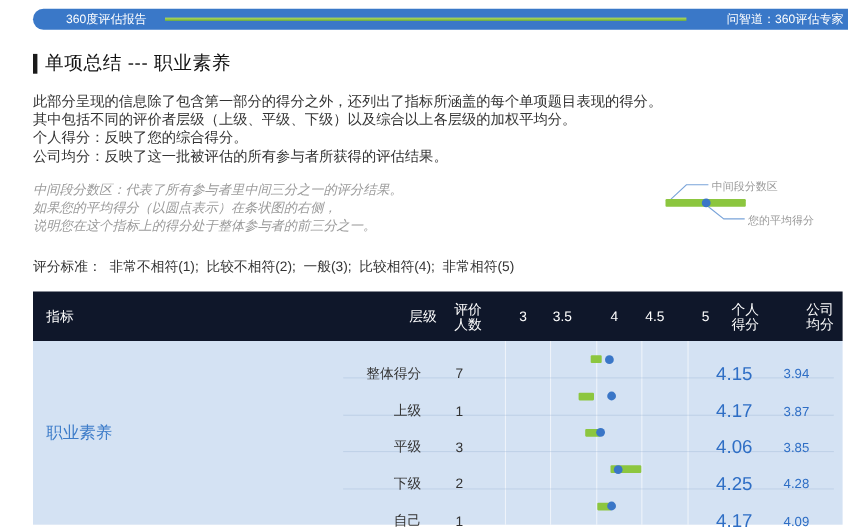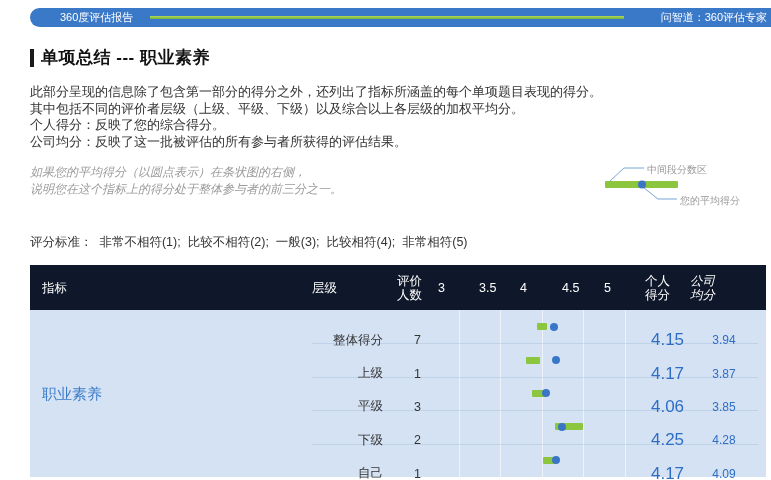--- a/index.html
+++ b/index.html
@@ -18,47 +18,47 @@
   .topbar-line {
     position:absolute; left:120px; width:474px; top:8px; height:3px;
     background:linear-gradient(180deg,#b3d95c 0%,#6fb237 100%);
   }
   .topbar-right {
     position:absolute; right:4px; color:#fff; font-size:11px; white-space:nowrap;
   }
   
   .sec-title { position:absolute; left:30px; top:46px; display:flex; align-items:center; }
   .sec-title-bar { width:4px; height:18px; background:#1a1a1a; margin-right:7px; }
-  .sec-title-text { font-size:17px; font-weight:bold; color:#111; letter-spacing:0.5px; }
+  .sec-title-text { font-size:17px; font-weight:normal; color:#111; letter-spacing:0.5px; }
   
   .intro { position:absolute; left:30px; top:84px; font-size:13px; line-height:16.5px; color:#333; }
   .note  { position:absolute; left:30px; top:164px; font-size:12px; line-height:16.5px;
            color:#9a9a9a; font-style:italic; }
   
   .legend { position:absolute; left:600px; top:160px; width:171px; height:52px; }
   .legend svg { position:absolute; left:0; top:0; }
   .legend-label { position:absolute; font-size:10px; color:#999; white-space:nowrap; }
   .legend-label.top { left:47px; top:3px; }
   .legend-label.bottom { left:80px; top:34px; }
   
   .scale { position:absolute; left:30px; top:234px; font-size:12.5px; color:#333; white-space:pre; }
   
   .table { position:absolute; left:30px; top:265px; width:736px; }
   .thead {
     height:45px; background:#0f172a; color:#fff; display:flex; align-items:center;
     font-size:12.5px;
   }
-  .th { text-align:left; line-height:14px; }
+  .th { text-align:right; line-height:14px; }
   .th.indicator { width:282px; text-align:left; padding-left:12px; }
   .th.level { width:85px; }
   .th.count { width:41px; }
   .th.t3 { width:41px; } .th.t35 { width:41px; } .th.t4 { width:42px; }
   .th.t45 { width:42px; } .th.t5 { width:41px; }
   .th.personal { width:45px; }
-  .th.company { width:68px;font-style:italic; }
+  .th.company { width:68px; }
   .tbody { position:relative; height:167px; background:#d4e2f3; }
   .grid-v { position:absolute; top:0; bottom:0; width:1px; background:rgba(255,255,255,0.6); }
   .grid-h { position:absolute; left:282px; right:8px; height:1px; background:rgba(140,170,205,0.28); }
   .gh1{top:33px} .gh2{top:67px} .gh3{top:100px} .gh4{top:134px}
   .indicator-label {
     position:absolute; left:12px; top:50%; transform:translateY(-50%);
     font-size:15px; color:#3d7cc9;
   }
   .t-row { position:relative; height:33.4px; display:flex; align-items:center; font-size:12.5px; }
   .td { white-space:nowrap;margin-top:27px; }
@@ -92,20 +92,21 @@
 </div>
 
 <div class="intro">
   <div>此部分呈现的信息除了包含第一部分的得分之外，还列出了指标所涵盖的每个单项题目表现的得分。</div>
   <div>其中包括不同的评价者层级（上级、平级、下级）以及综合以上各层级的加权平均分。</div>
   <div>个人得分：反映了您的综合得分。</div>
   <div>公司均分：反映了这一批被评估的所有参与者所获得的评估结果。</div>
 </div>
 
 <div class="note">
+  <div>中间段分数区：代表了所有参与者里中间三分之一的评分结果。</div>
   <div>如果您的平均得分（以圆点表示）在条状图的右侧，</div>
   <div>说明您在这个指标上的得分处于整体参与者的前三分之一。</div>
 </div>
 
 <div class="legend">
   <svg width="171" height="52">
     <path d="M10 21 L24 8 L44 8" fill="none" stroke="#7aa4d9" stroke-width="1"></path>
     <path d="M44 28 L58 39 L77 39" fill="none" stroke="#7aa4d9" stroke-width="1"></path>
     <rect x="5" y="21" width="73" height="7" rx="1" fill="#8cc63f"></rect>
     <circle cx="42" cy="24.5" r="4" fill="#3a76c7"></circle>

